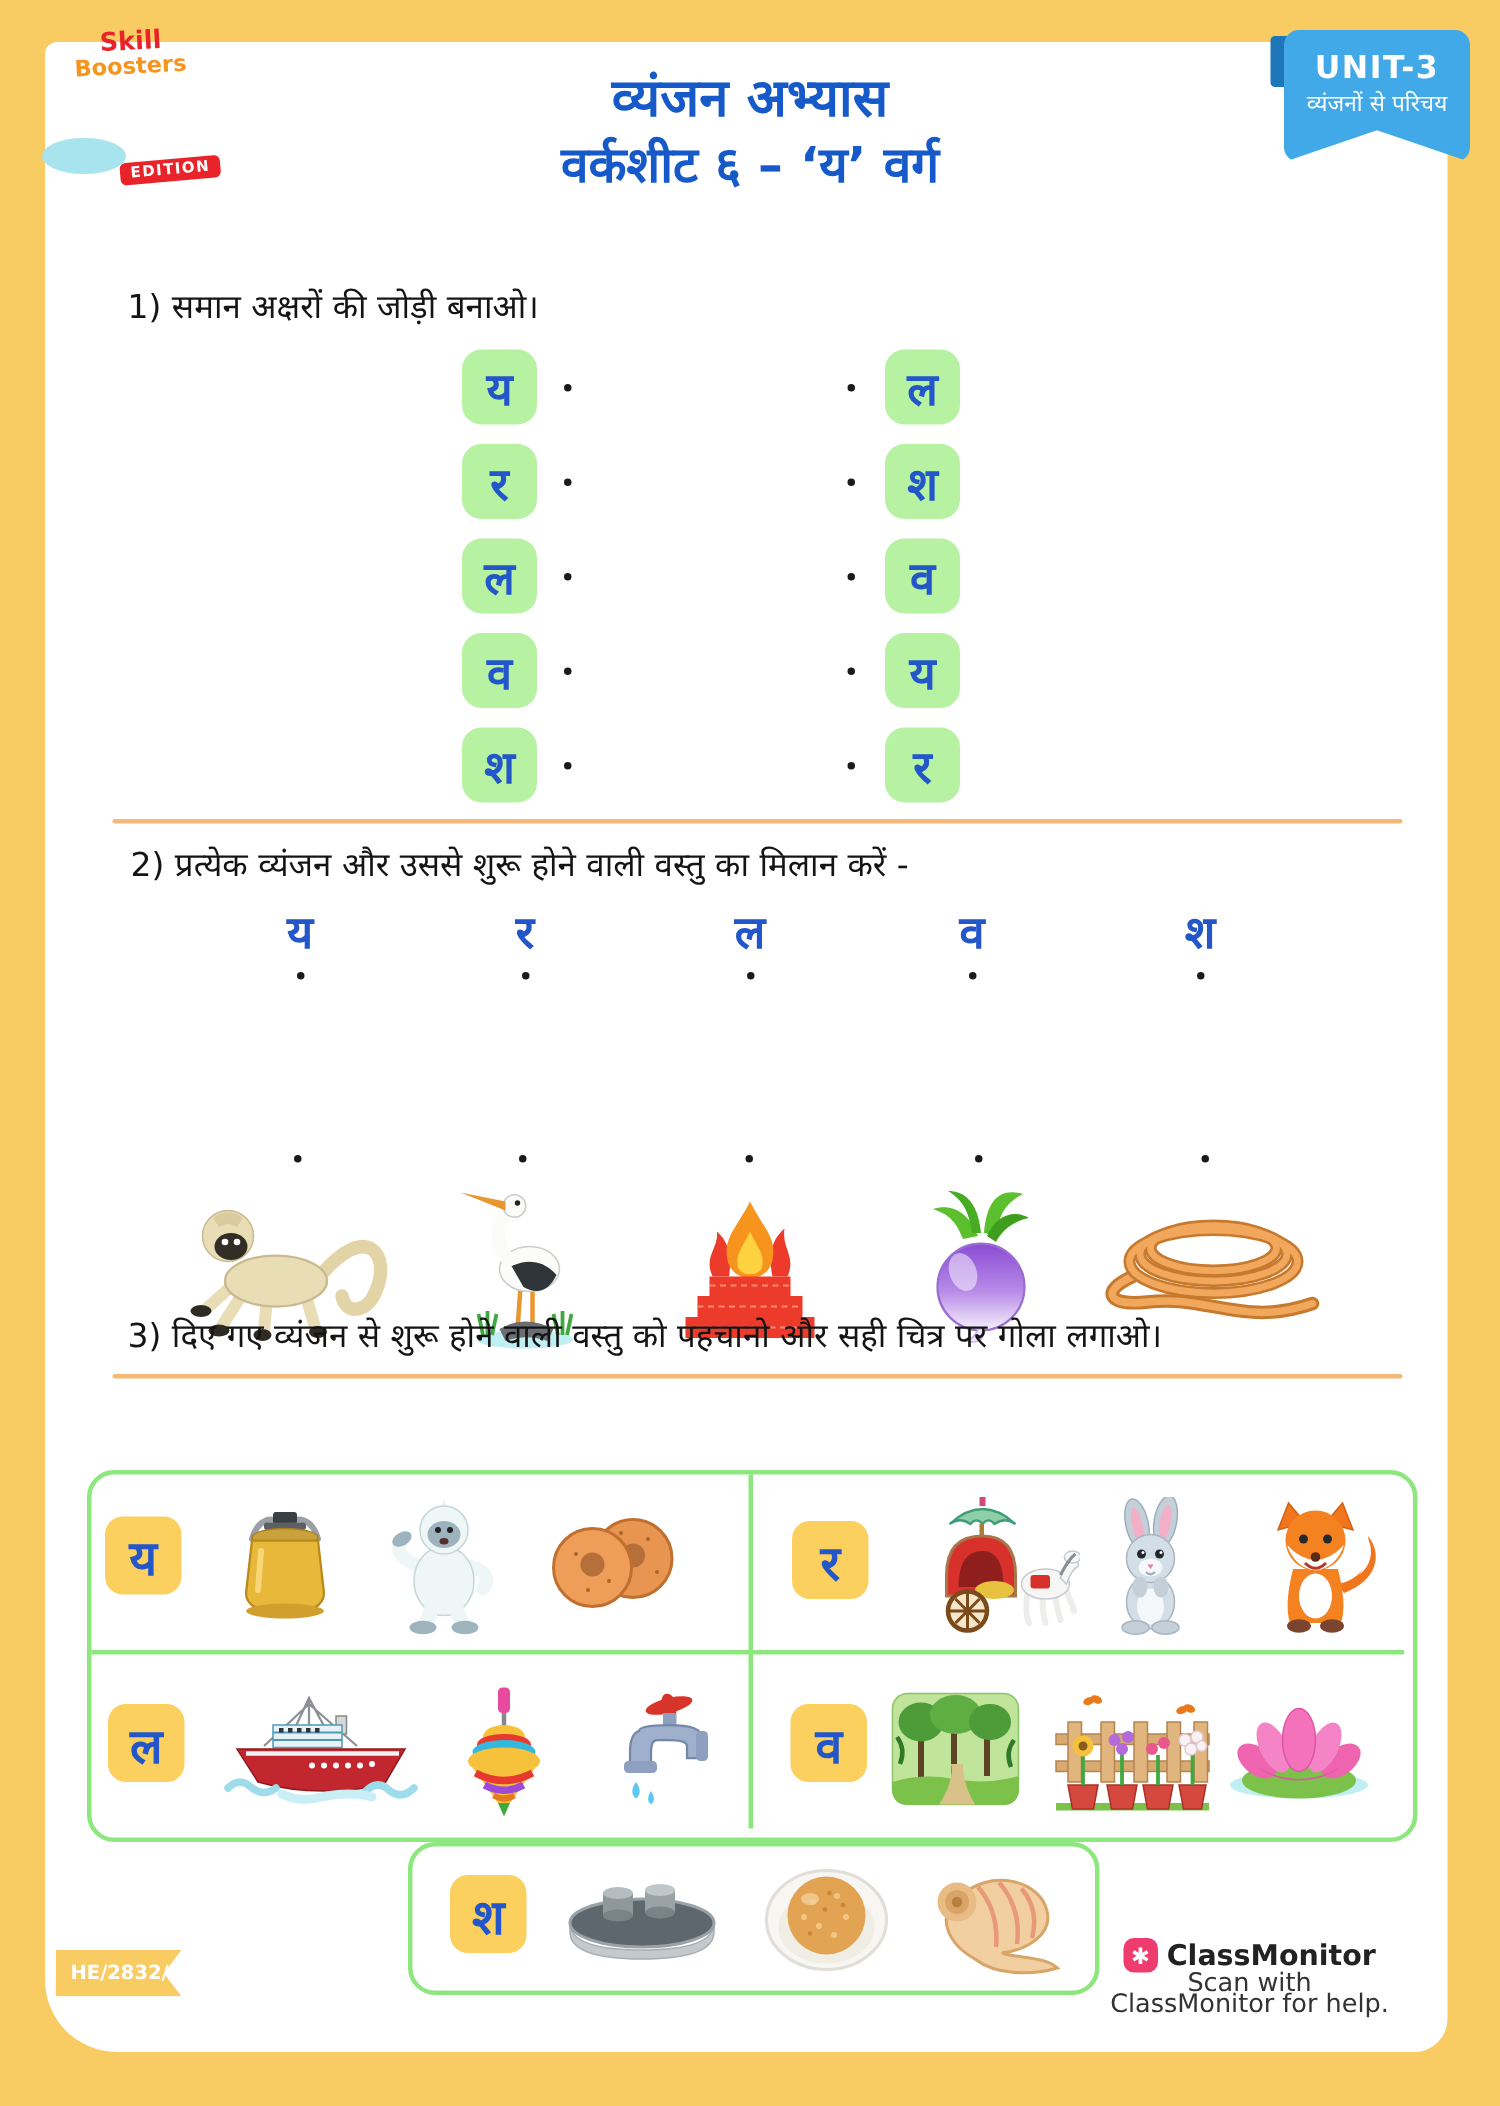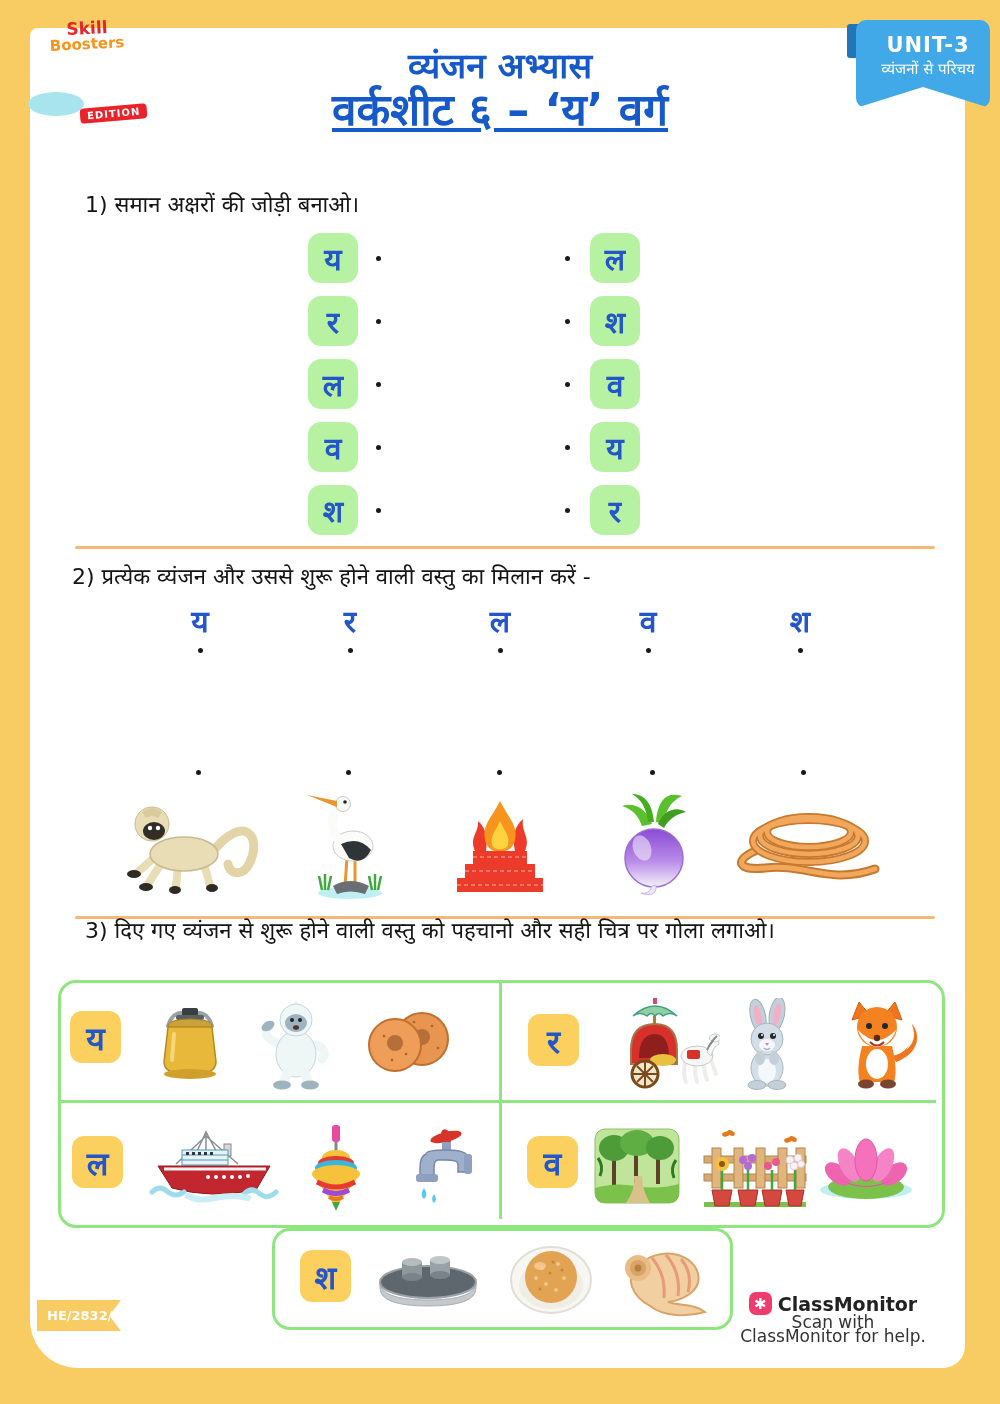--- a/index.html
+++ b/index.html
@@ -15,24 +15,24 @@
                  text-shadow:0 0 2px #ffffff;}
   .logo-cloud{position:absolute;left:6px;top:74px;width:56px;height:24px;background:#A8E4EE;border-radius:50%;}
   .logo-blob{position:relative;margin:2px auto 0;width:118px;height:48px;background:#2E86D8;
              border-radius:26px 22px 24px 20px;display:flex;align-items:center;justify-content:center;}
   .logo-blob span{color:#ffffff;font-weight:bold;font-size:27px;letter-spacing:1px;
                   text-shadow:1px 2px 0 #1B5FA8;}
   .logo-edition{position:absolute;left:58px;top:88px;background:#E8232A;color:#ffffff;font-weight:bold;
                 font-size:10px;padding:2px 7px;border-radius:4px;transform:rotate(-5deg);letter-spacing:1px;}
   .title{left:250px;top:44px;width:500px;text-align:center;color:#1659C8;font-weight:bold;}
   .title-l1{font-size:35px;line-height:44px;}
-  .title-l2{font-size:44px;line-height:44px;text-decoration:underline;}
+  .title-l2{font-size:33px;line-height:44px;}
   .badge-fold{left:847px;top:24px;width:16px;height:34px;background:#1F76B8;border-radius:3px;}
   .badge{left:856px;top:20px;width:124px;height:88px;background:#41A9E8;border-radius:10px;
-         clip-path:polygon(0 0,100% 0,100% 100%,50% 76%,0 100%);text-align:center;color:#ffffff;z-index:4;padding-left:10px;}
+         clip-path:polygon(0 0,100% 0,100% 100%,50% 76%,0 100%);text-align:center;color:#ffffff;z-index:4;}
   .badge-unit{font-size:21px;font-weight:bold;letter-spacing:1px;margin-top:13px;}
   .badge-sub{font-size:15px;margin-top:1px;}
   
   .heading{font-size:22px;color:#141414;white-space:nowrap;text-align:center;}
   .tile-green{width:50px;height:50px;background:#B7F2A3;border-radius:13px;display:flex;
               align-items:center;justify-content:center;color:#2356C8;font-size:30px;font-weight:bold;}
   .tile-yellow{width:51px;height:52px;background:#FBD05E;border-radius:12px;display:flex;
                align-items:center;justify-content:center;color:#2356C8;font-size:32px;font-weight:bold;}
   .dot{width:5px;height:5px;background:#1a1a1a;border-radius:50%;}
   .divider{height:3px;background:#F4B877;border-radius:2px;}
@@ -96,21 +96,21 @@
   <div class="abs dot" style="left:565px;top:508px;"></div>
 
   <div class="abs tile-green" style="left:590px;top:233px;">ल</div>
   <div class="abs tile-green" style="left:590px;top:296px;">श</div>
   <div class="abs tile-green" style="left:590px;top:359px;">व</div>
   <div class="abs tile-green" style="left:590px;top:422px;">य</div>
   <div class="abs tile-green" style="left:590px;top:485px;">र</div>
 
   <div class="abs divider" style="left:75px;top:546px;width:860px;"></div>
 
-  <div class="abs heading" style="left:72px;top:560px;">2) प्रत्येक व्यंजन और उससे शुरू होने वाली वस्तु का मिलान करें -</div>
+  <div class="abs heading" style="left:87px;top:560px;">2) प्रत्येक व्यंजन और उससे शुरू होने वाली वस्तु का मिलान करें -</div>
 
   <div class="abs s2-letter" style="left:170px;top:600px;">य</div>
   <div class="abs s2-letter" style="left:320px;top:600px;">र</div>
   <div class="abs s2-letter" style="left:470px;top:600px;">ल</div>
   <div class="abs s2-letter" style="left:618px;top:600px;">व</div>
   <div class="abs s2-letter" style="left:770px;top:600px;">श</div>
 
   <div class="abs dot" style="left:198px;top:648px;"></div>
   <div class="abs dot" style="left:348px;top:648px;"></div>
   <div class="abs dot" style="left:498px;top:648px;"></div>
@@ -194,21 +194,21 @@
     </g>
     <g fill="none" stroke="#F2A85C" stroke-width="4.5">
       <ellipse cx="84" cy="36" rx="56" ry="21"></ellipse>
       <ellipse cx="84" cy="31" rx="49" ry="18"></ellipse>
       <ellipse cx="84" cy="27" rx="42" ry="15"></ellipse>
     </g>
   </svg>
 
   <div class="abs divider" style="left:75px;top:916px;width:860px;"></div>
 
-  <div class="abs heading" style="left:85px;top:914px;">3) दिए गए व्यंजन से शुरू होने वाली वस्तु को पहचानो और सही चित्र पर गोला लगाओ।</div>
+  <div class="abs heading" style="left:85px;top:874px;">3) दिए गए व्यंजन से शुरू होने वाली वस्तु को पहचानो और सही चित्र पर गोला लगाओ।</div>
 
   <div class="abs gridbox" style="left:58px;top:980px;width:881px;height:242px;"></div>
   <div class="abs gline" style="left:499px;top:983px;width:3px;height:236px;"></div>
   <div class="abs gline" style="left:61px;top:1100px;width:875px;height:3px;"></div>
   <div class="abs gridbox" style="left:272px;top:1228px;width:455px;height:96px;"></div>
 
   <div class="abs tile-yellow" style="left:70px;top:1011px;">य</div>
   <div class="abs tile-yellow" style="left:528px;top:1014px;">र</div>
   <div class="abs tile-yellow" style="left:72px;top:1136px;">ल</div>
   <div class="abs tile-yellow" style="left:527px;top:1136px;">व</div>

